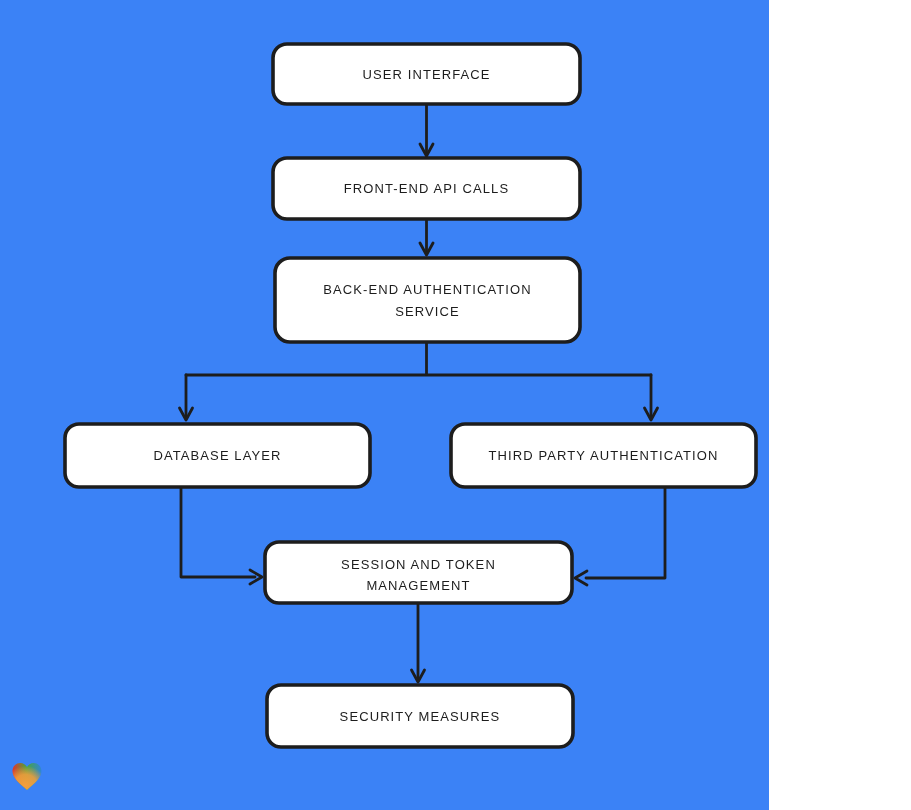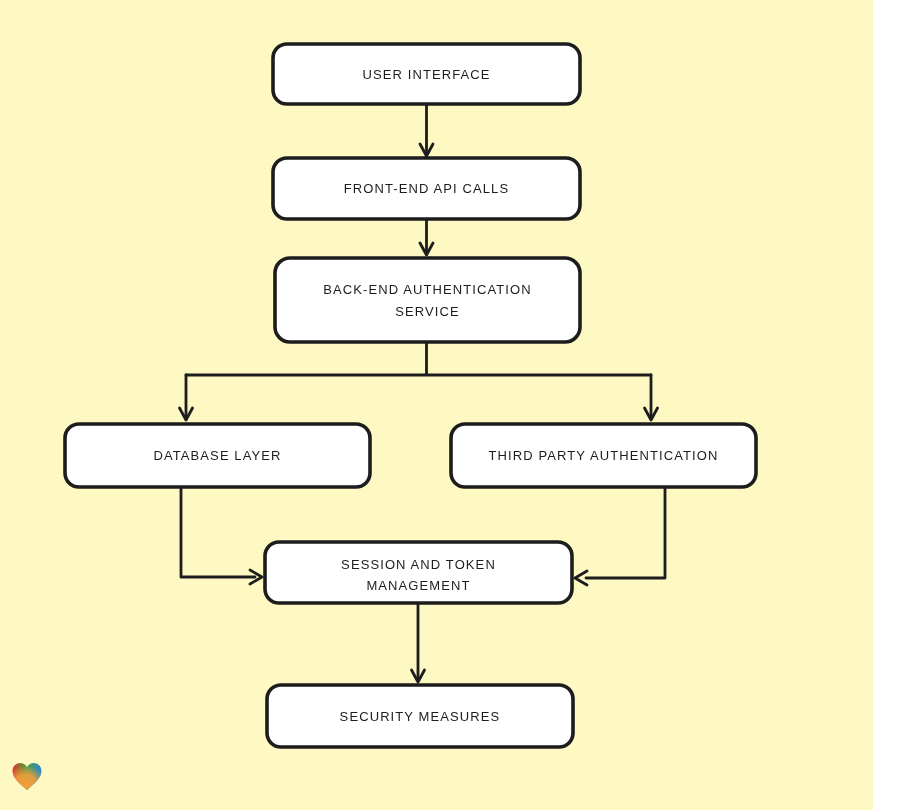--- a/index.html
+++ b/index.html
@@ -1,20 +1,20 @@
 <!DOCTYPE html>
 <html><head>
 <meta charset="utf-8">
 <style>
   html, body { margin: 0; padding: 0; background: #ffffff; }
   .stage {
     position: relative;
-    width: 873px;
+    width: 769px;
     height: 810px;
-    background: #fef9c3;
+    background: #3b82f6;
     overflow: hidden;
     text-decoration: underline;
   }
   svg { display: block; }
   .box {
     fill: #ffffff;
     stroke: #1d1d1d;
     stroke-width: 3.6;
   }
   .edge {

